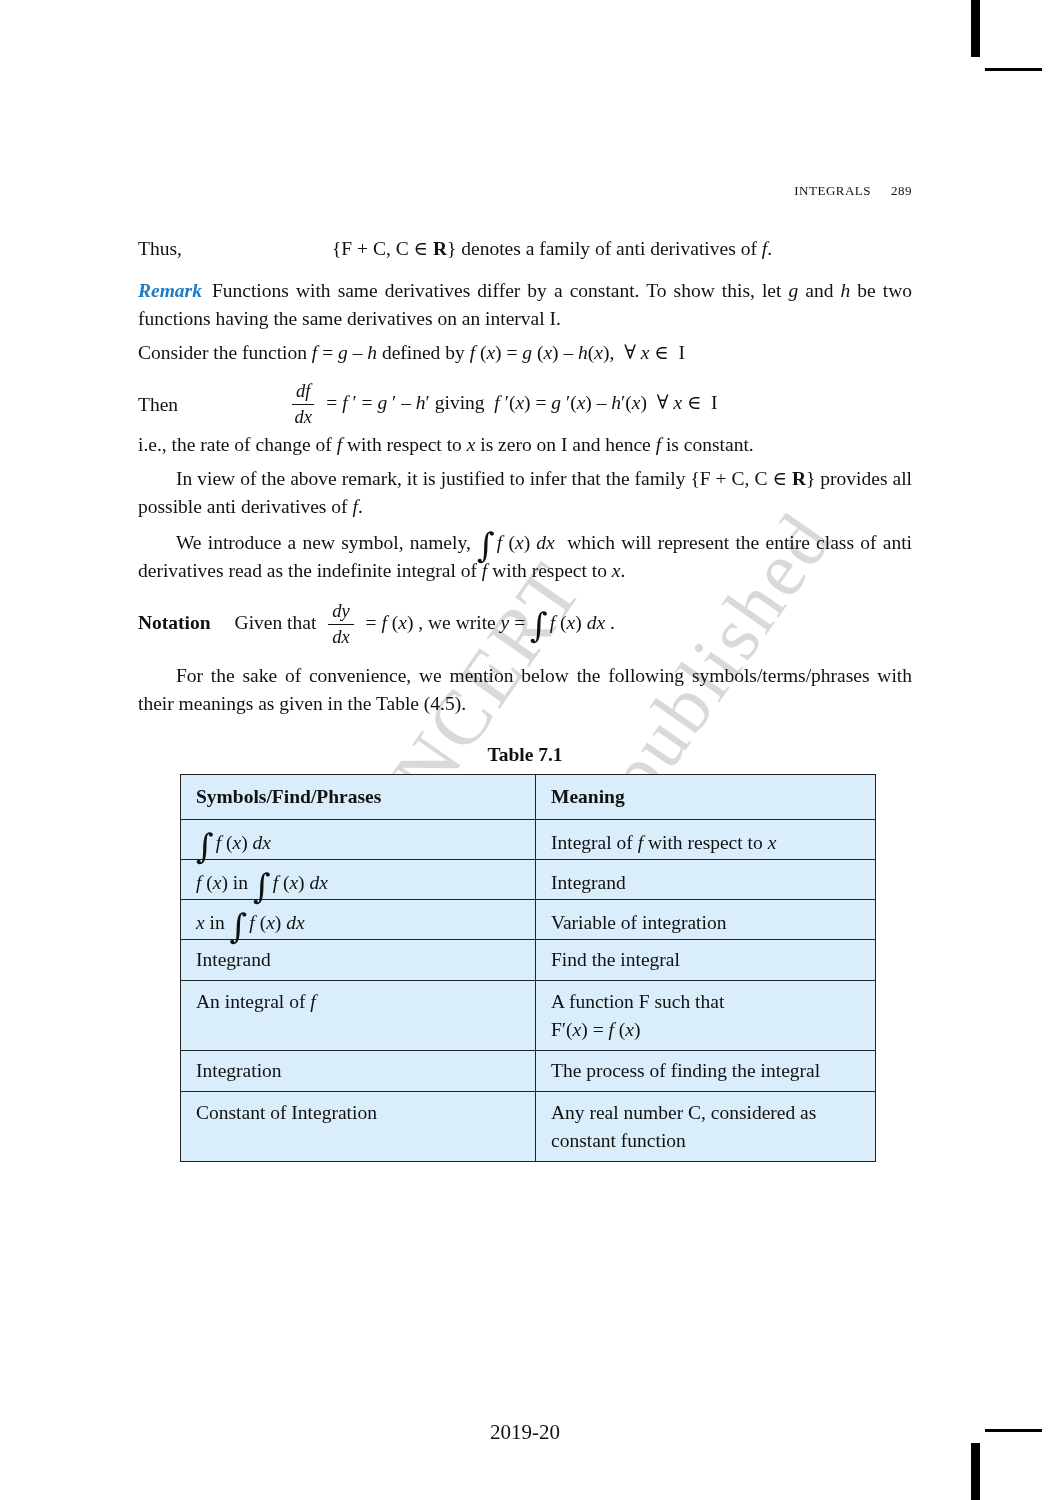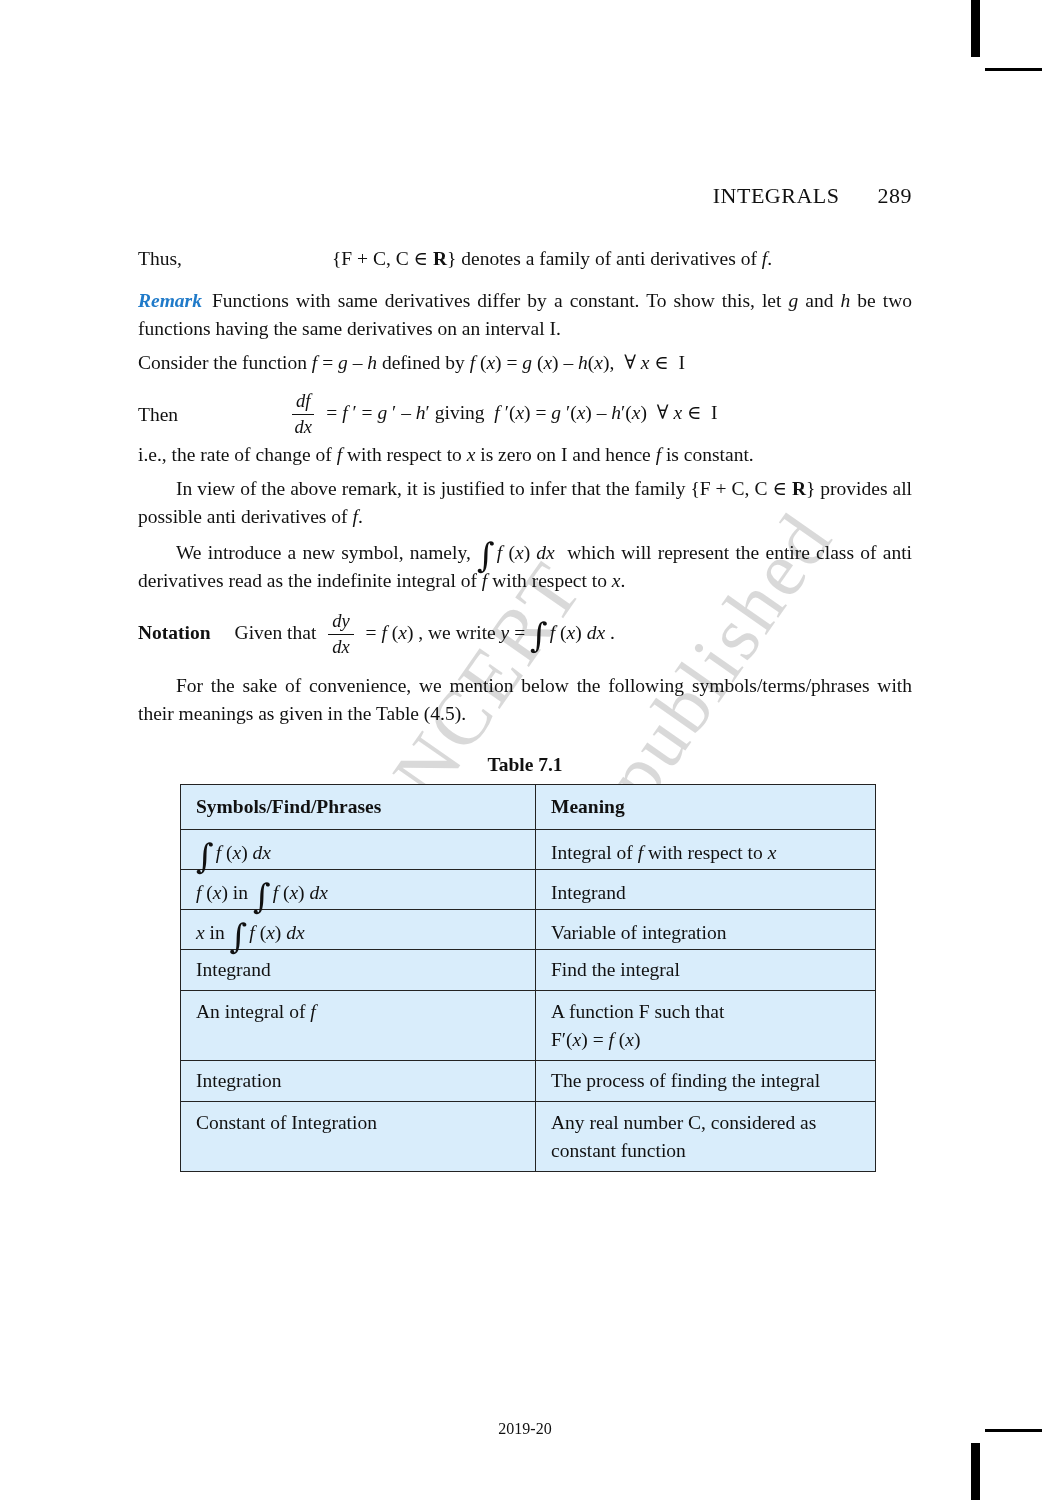--- a/index.html
+++ b/index.html
@@ -8,21 +8,21 @@
     --table-border:#232323;
   }
   *{box-sizing:border-box;}
   body{margin:0;background:#ffffff;}
   .page{
     position:relative;width:1050px;height:1500px;background:#ffffff;
     font-family:"Liberation Serif","DejaVu Serif",serif;color:#111;overflow:hidden;
   }
   .content{position:absolute;left:138px;top:183px;width:774px;}
   p{margin:0;font-size:19.5px;line-height:28px;text-align:justify;}
-  .header-row{display:flex;justify-content:flex-end;gap:38px;font-size:22px;letter-spacing:0.5px;}
+  .header-row{display:flex;justify-content:flex-end;gap:20px;font-size:13px;letter-spacing:0.5px;}
   .labelled{display:flex;align-items:center;text-align:left;}
   .labelled .lbl{width:147px;flex:0 0 147px;}
   .labelled .formula{flex:1;text-align:left;}
   .mt-thus{margin-top:36px;gap:47px;}
   .mt-remark{margin-top:14px;}
   .mt-consider{margin-top:6px;}
   .mt-then{margin-top:14px;}
   .mt-or{margin-top:10px;}
   .mt-ie{margin-top:2px;}
   .mt-inview{margin-top:6px;}
@@ -39,21 +39,21 @@
   .int{font-size:175%;line-height:0;vertical-align:middle;position:relative;top:1px;margin-right:2px;font-family:"DejaVu Serif",serif;}
   .table-title{margin-top:26px;text-align:center;font-weight:bold;font-size:19.5px;}
   table.t71{border-collapse:collapse;margin-left:42px;margin-top:8px;width:695px;background:var(--table-fill);table-layout:fixed;}
   .t71 th,.t71 td{
     border:1.7px solid var(--table-border);font-size:19.5px;line-height:28px;
     padding:6px 12px 6px 15px;text-align:left;vertical-align:middle;font-weight:normal;
   }
   .t71 th{font-weight:bold;padding-top:8px;padding-bottom:8px;}
   .t71 tr.vtop td{vertical-align:top;padding-top:7px;}
   .t71 tr.sym-row td{padding-top:9px;padding-bottom:2px;}
-  .footer{position:absolute;left:0;right:0;top:1420px;text-align:center;font-size:16px;}
+  .footer{position:absolute;left:0;right:0;top:1420px;text-align:center;font-size:21px;}
   .watermark{
     position:absolute;left:-45px;top:590px;width:1160px;text-align:center;
     transform:rotate(-55deg);transform-origin:center center;
     font-size:78px;line-height:2.25;color:#8f8f8f;opacity:0.33;letter-spacing:3px;
     pointer-events:none;white-space:nowrap;
   }
   .mark{position:absolute;background:#000;}
   .mark-v-top{right:70px;top:0;width:9px;height:57px;}
   .mark-h-top{right:8px;top:68px;width:57px;height:3px;}
   .mark-h-bottom{right:8px;top:1429px;width:57px;height:3px;}

